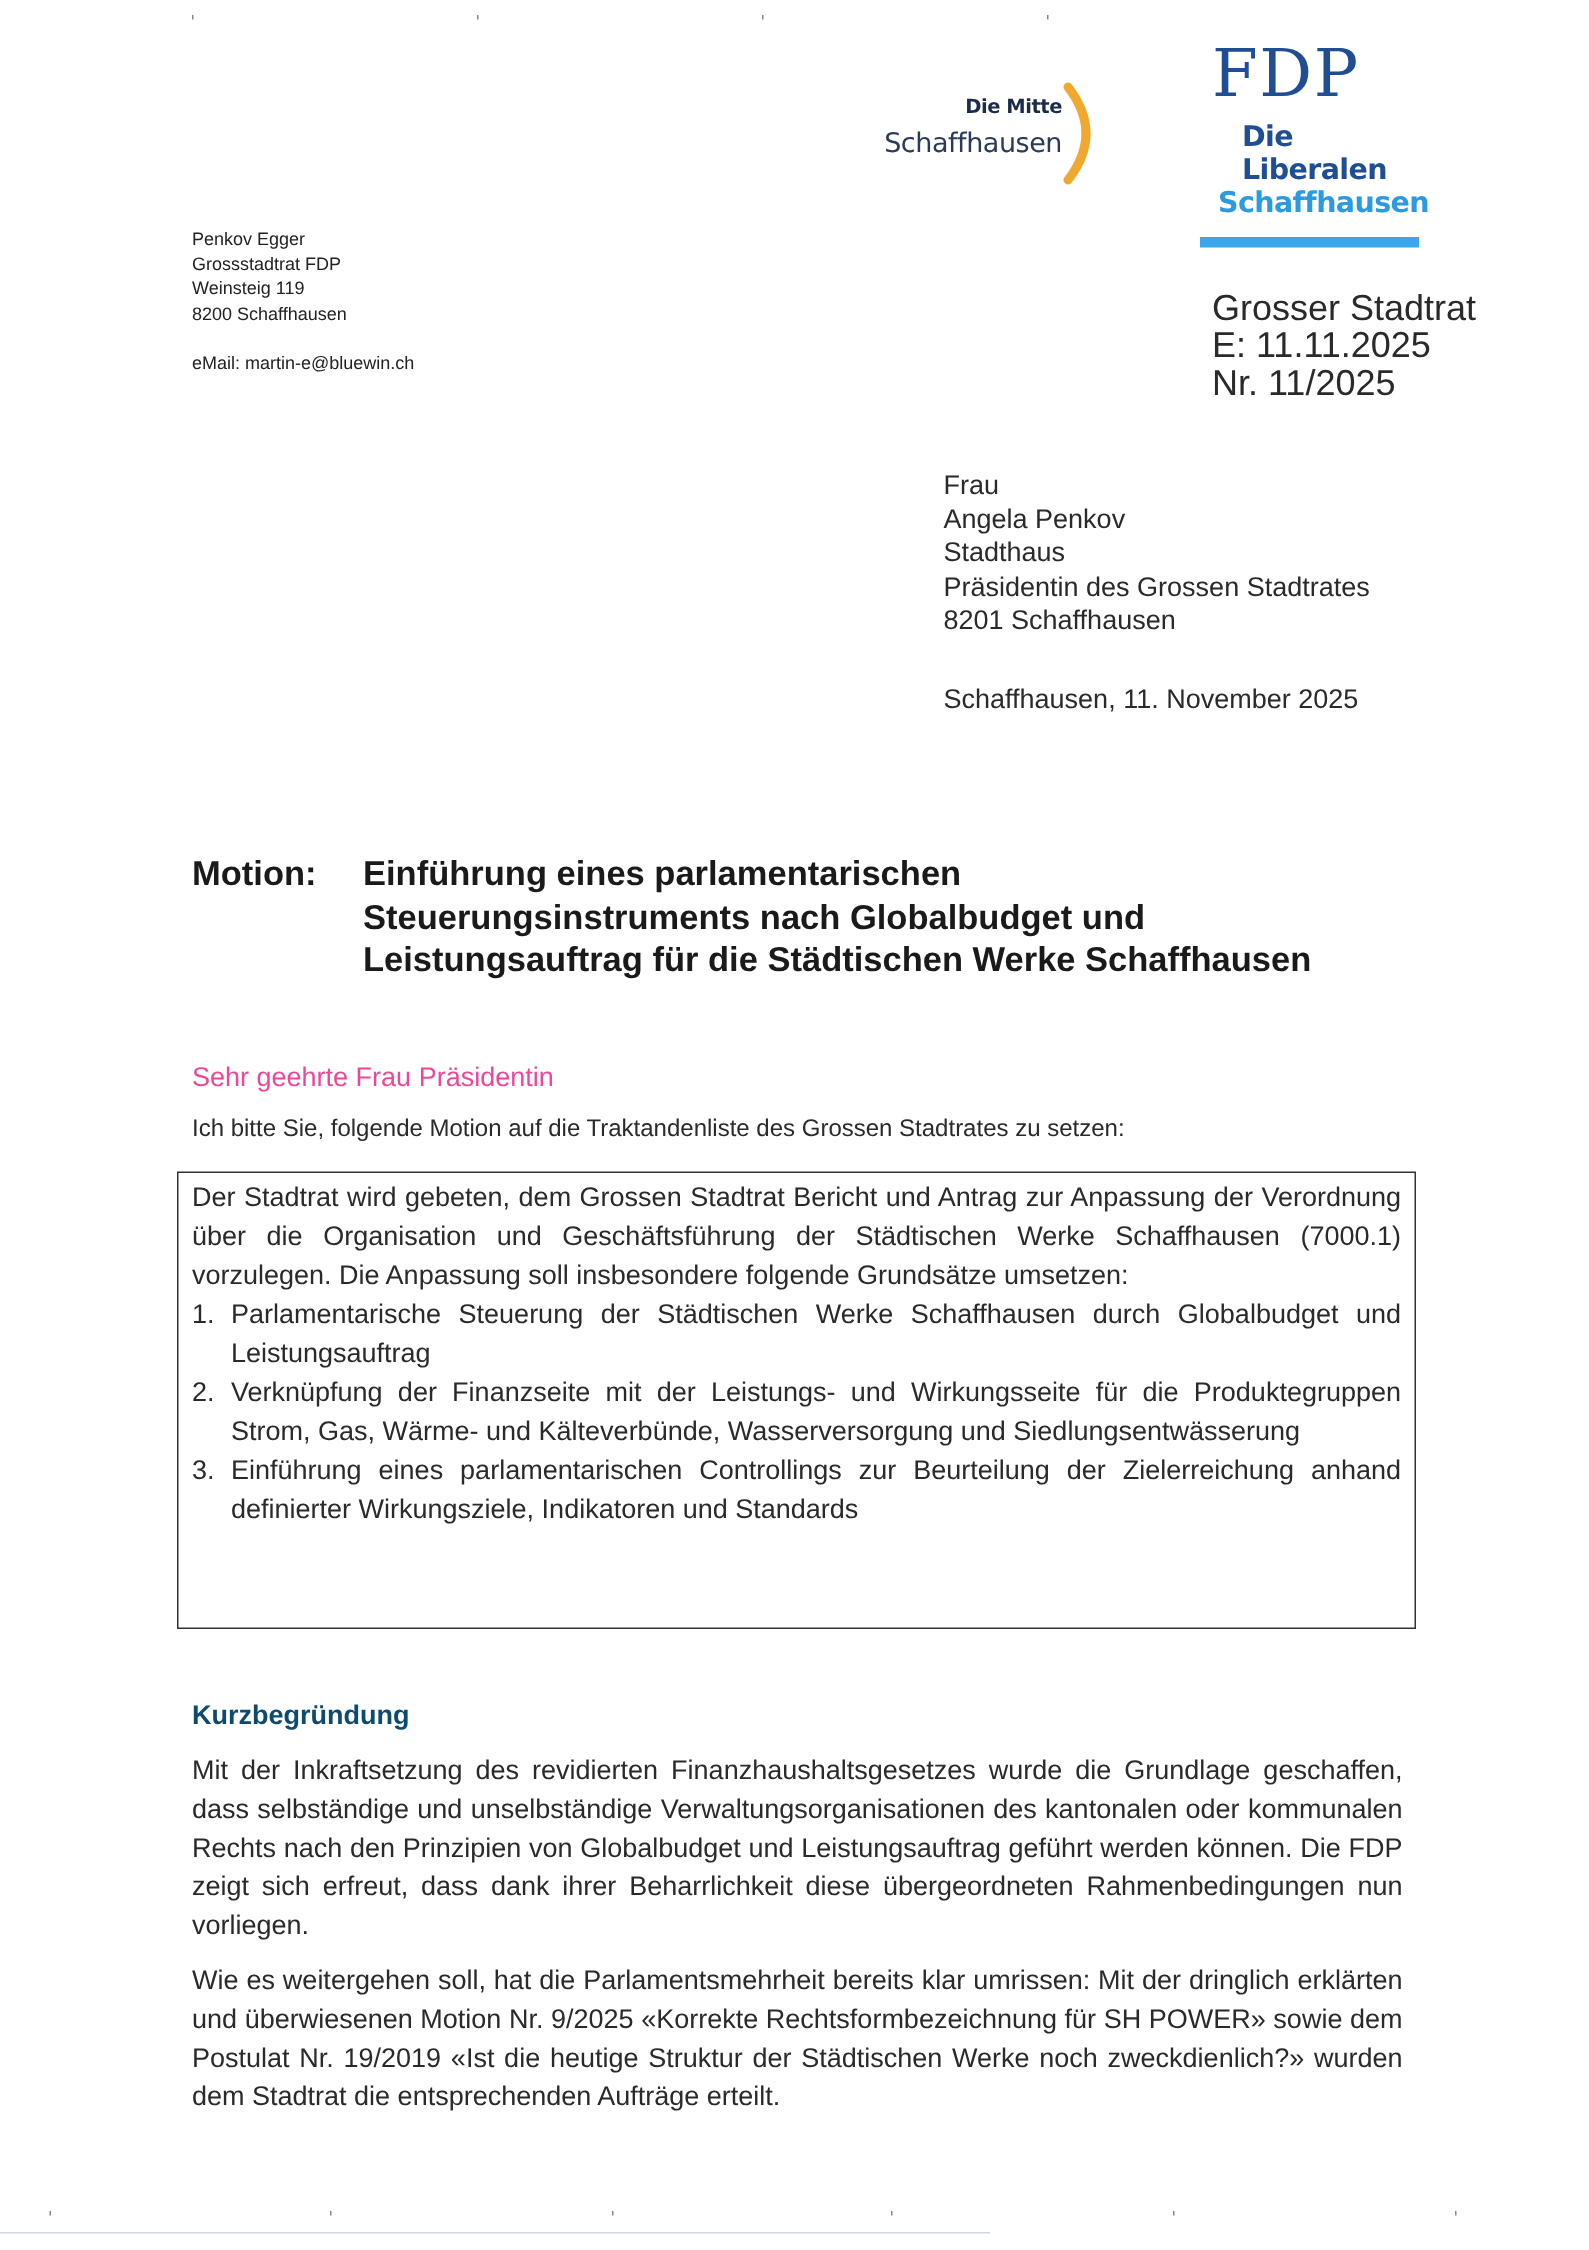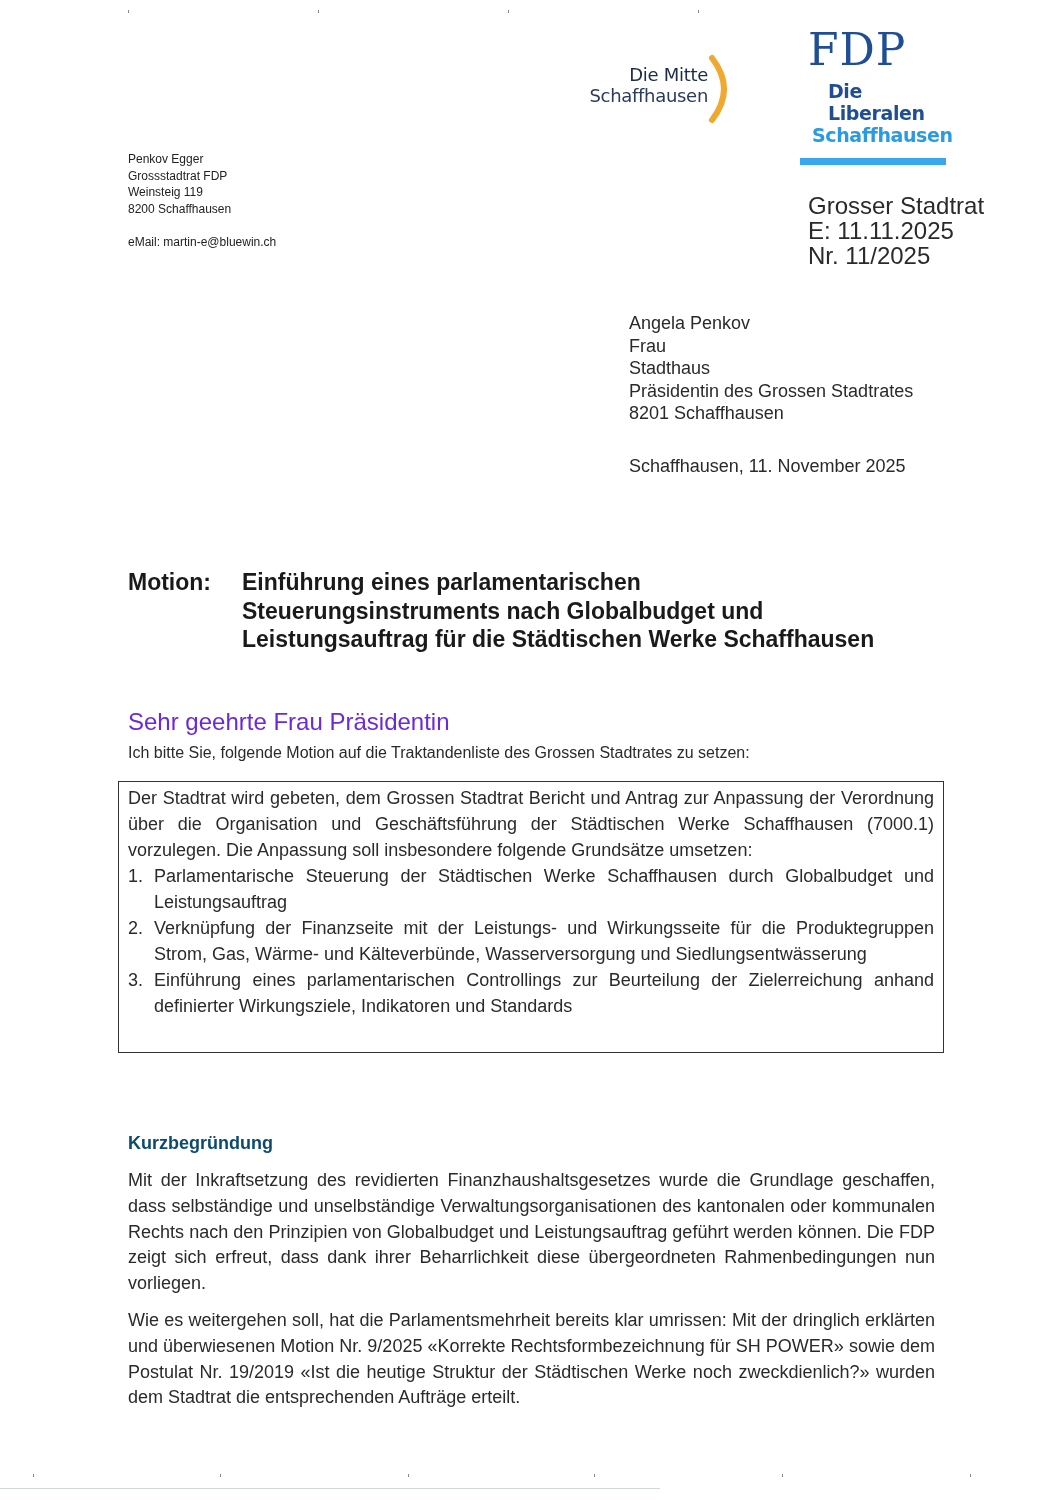--- a/index.html
+++ b/index.html
@@ -4,21 +4,21 @@
 <style>
   html, body { margin: 0; padding: 0; background: #ffffff; }
   body {
     width: 1059px; height: 1500px; position: relative; overflow: hidden;
     font-family: "Liberation Sans", sans-serif; color: #1e1e1e;
   }
   .abs { position: absolute; }
 
   
   .mitte { left: 588px; top: 62px; width: 160px; height: 60px; }
-  .mitte .t1 { position: absolute; right: 40px; top: 2px; font-size: 18px; font-weight: normal; color: #1c2b4a; white-space: nowrap; font-family: "DejaVu Sans", sans-serif; letter-spacing: -0.3px; }
+  .mitte .t1 { position: absolute; right: 40px; top: 2px; font-size: 13px; font-weight: bold; color: #1c2b4a; white-space: nowrap; font-family: "DejaVu Sans", sans-serif; letter-spacing: -0.3px; }
   .mitte .t2 { position: absolute; right: 40px; top: 23px; font-size: 18px; color: #2a3a5a; white-space: nowrap; font-family: "DejaVu Sans", sans-serif; letter-spacing: -0.3px; }
   .mitte .arc { position: absolute; left: 118px; top: -8px; }
 
   .fdp { left: 800px; top: 28px; width: 150px; }
   .fdp .big { font-family: "DejaVu Serif", serif; font-weight: normal; font-size: 44px; color: #1f4e95; letter-spacing: 1px; line-height: 44px; margin-left: 8px; }
   .fdp .lib { font-family: "DejaVu Sans", sans-serif; font-weight: bold; font-size: 19px; color: #1f4e95; margin-left: 28px; margin-top: 8px; letter-spacing: -0.4px; }
   .fdp .sh { font-family: "DejaVu Sans", sans-serif; font-weight: bold; font-size: 19px; color: #2a9be0; margin-left: 12px; letter-spacing: -0.4px; }
   .fdp .bar { width: 146px; height: 7px; background: #3aa6ec; margin-top: 12px; }
 
   
@@ -31,25 +31,25 @@
   
   .recipient { left: 629px; top: 312px; font-size: 18px; line-height: 22.5px; color: #2a2a2a; }
   .place-date { left: 629px; top: 456px; font-size: 18px; color: #2a2a2a; }
 
   
   .title { left: 128px; top: 568px; font-size: 23px; font-weight: bold; line-height: 28.5px; color: #1a1a1a; }
   .title .label { position: absolute; left: 0; top: 0; white-space: nowrap; }
   .title .text { position: absolute; left: 114px; top: 0; width: 720px; }
 
   
-  .salutation { left: 128px; top: 708px; font-size: 24px; color: #6d28d9; }
+  .salutation { left: 128px; top: 708px; font-size: 18px; color: #ec4899; }
   .intro { left: 128px; top: 744px; font-size: 16px; color: #2a2a2a; white-space: nowrap; }
 
   .motion-box {
-    left: 118px; top: 781px; width: 826px; height: 272px;
+    left: 118px; top: 781px; width: 826px; height: 305px;
     border: 1.5px solid #333; box-sizing: border-box;
   }
   .motion-inner { position: absolute; left: 9px; top: 3px; width: 806px; font-size: 18px; line-height: 26px; color: #2a2a2a; text-align: justify; }
   .motion-inner ol { margin: 0; padding: 0; list-style: none; }
   .motion-inner li { position: relative; padding-left: 26px; text-align: justify; }
   .motion-inner li .num { position: absolute; left: 0; top: 0; }
 
   .kurz-h { left: 128px; top: 1133px; font-size: 18px; font-weight: bold; color: #0c4a6e; }
   .para { left: 128px; width: 807px; font-size: 18px; line-height: 25.8px; color: #2a2a2a; text-align: justify; }
   .p1 { top: 1168px; }
@@ -96,22 +96,22 @@
   <div class="email">eMail: martin-e@bluewin.ch</div>
 </div>
 
 <div class="abs stamp">
   <div>Grosser Stadtrat</div>
   <div>E: 11.11.2025</div>
   <div>Nr. 11/2025</div>
 </div>
 
 <div class="abs recipient">
+  <div>Frau</div>
   <div>Angela Penkov</div>
-  <div>Frau</div>
   <div>Stadthaus</div>
   <div>Präsidentin des Grossen Stadtrates</div>
   <div>8201 Schaffhausen</div>
 </div>
 <div class="abs place-date">Schaffhausen, 11. November 2025</div>
 
 <div class="abs title">
   <div class="label">Motion:</div>
   <div class="text">
     <div>Einführung eines parlamentarischen</div>

